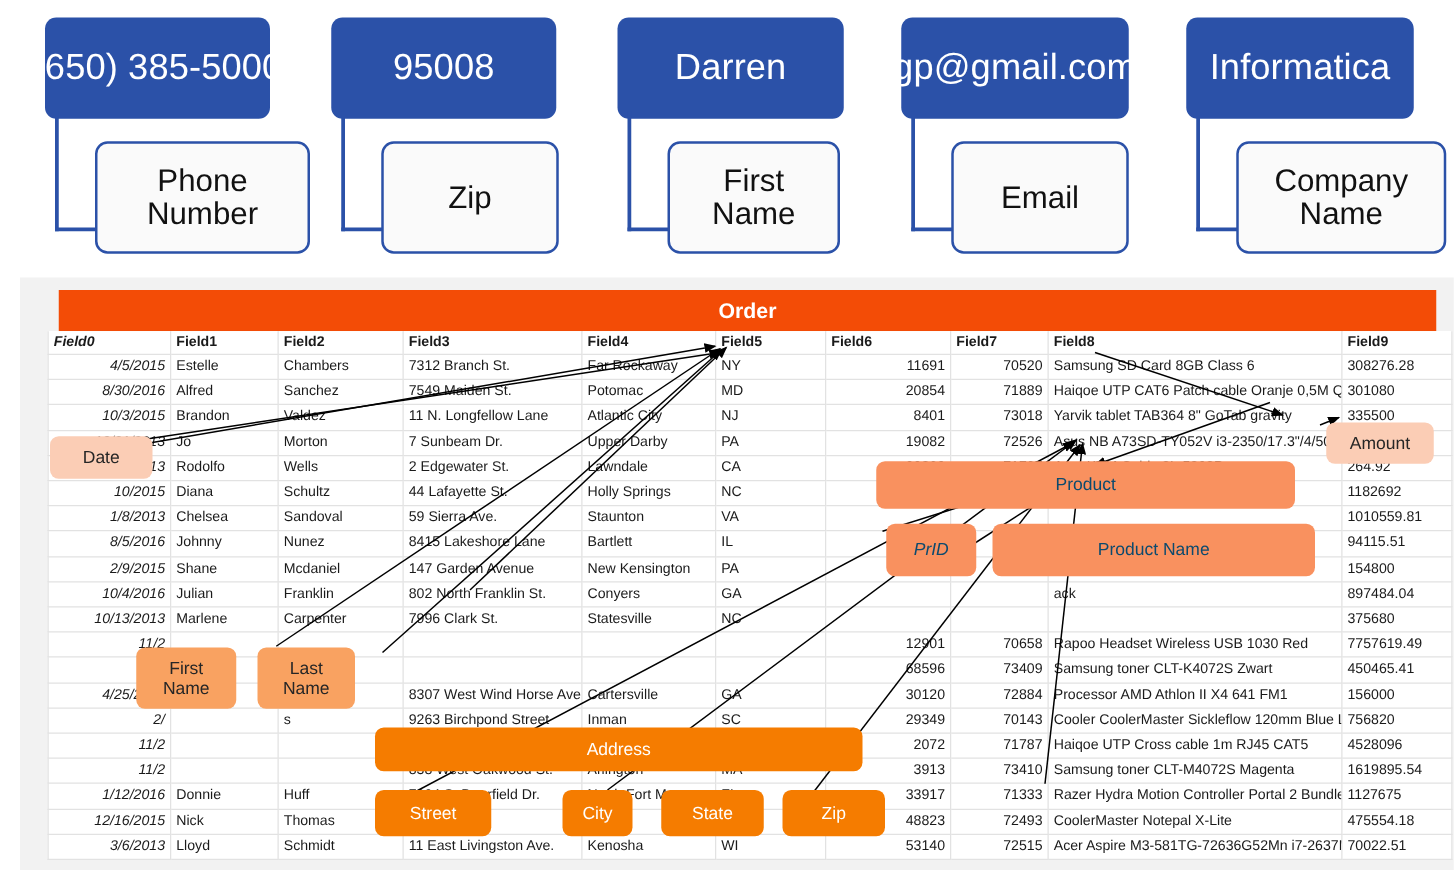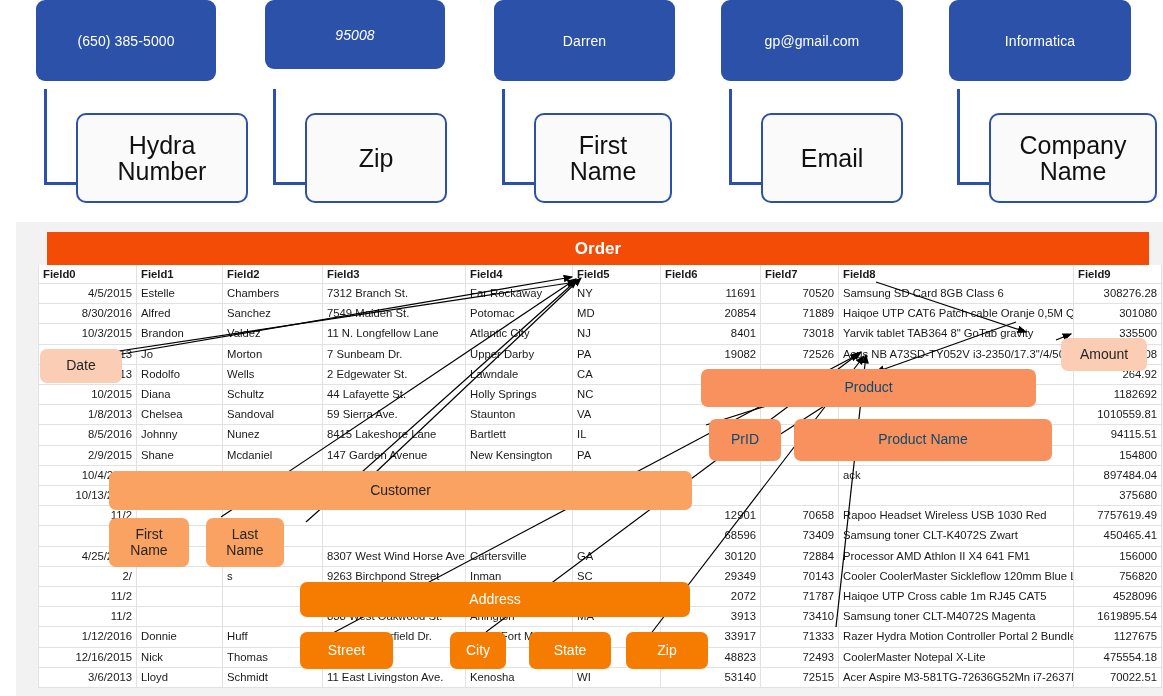--- a/index.html
+++ b/index.html
@@ -10,26 +10,26 @@
     overflow:hidden;
     position:relative;
   }
 
   
   #diagram{
     position:absolute;left:0;top:0;width:1163px;height:218px;
   }
   .dgroup{position:absolute;top:0;}
   .blue-box{
-    position:absolute;left:0;top:0;
+    position:absolute;left:0;top:14px;
     background:#2B51A8;
     border-radius:9px;
     display:flex;align-items:center;justify-content:center;
     color:#ffffff;
-    font-size:14px;
+    font-size:29px;
     letter-spacing:.1px;
     box-sizing:border-box;
     padding:16px 6px;
     white-space:nowrap;
   }
   .white-box{
     position:absolute;
     background:#FAFAFA;
     border:2px solid #2B51A8;
     border-radius:10px;
@@ -77,30 +77,30 @@
     white-space:nowrap;
     font-weight:normal;
   }
   table.grid th{
     font-weight:bold;
     text-align:left;
     background:#ffffff;
     height:18px;line-height:18px;
     border-top:none;
   }
-  .c-date{width:98px;text-align:right;}
+  .c-date{width:98px;text-align:right;font-style:italic;}
   .c-fn{width:86px;}
   .c-ln{width:100px;}
   .c-street{width:143px;}
   .c-city{width:107px;}
   .c-state{width:88px;margin-top:20px;}
   .c-zip{width:100px;text-align:right;}
   .c-prid{width:78px;text-align:right;}
   .c-prod{width:auto;}
-  .c-amt{width:88px;text-align:right;}
+  .c-amt{width:88px;text-align:left;}
   th.c-date,th.c-zip,th.c-prid,th.c-amt{text-align:left;}
 
   
   .callout{
     position:absolute;
     display:flex;align-items:center;justify-content:center;
     text-align:center;
     border-radius:7px;
     box-sizing:border-box;
     font-size:14px;
@@ -120,27 +120,27 @@
 
 <div id="diagram">
 
   <div class="dgroup" style="left:36px;width:220px;height:210px;">
     <div class="blue-box" style="width:180px;height:81px;left:0;">(650) 385-5000</div>
     <div class="elbow" style="left:0;top:89px;width:60px;height:98px;">
       <div class="v" style="left:8px;top:0;height:96px;"></div>
       <div class="h" style="left:8px;top:93px;width:44px;"></div>
     </div>
     <div class="white-box" style="left:40px;top:113px;width:172px;height:90px;">
-      <span style="white-space:pre-line;">Hydra
+      <span style="white-space:pre-line;">Phone
 Number</span>
     </div>
   </div>
 
   <div class="dgroup" style="left:265px;width:220px;height:210px;">
-    <div class="blue-box" style="width:180px;height:69px;left:0;font-style:italic;">95008</div>
+    <div class="blue-box" style="width:180px;height:81px;left:0;">95008</div>
     <div class="elbow" style="left:0;top:89px;width:60px;height:98px;">
       <div class="v" style="left:8px;top:0;height:96px;"></div>
       <div class="h" style="left:8px;top:93px;width:44px;"></div>
     </div>
     <div class="white-box" style="left:40px;top:113px;width:142px;height:90px;">
       <span style="white-space:pre-line;">Zip</span>
     </div>
   </div>
 
   <div class="dgroup" style="left:494px;width:230px;height:210px;">
@@ -483,23 +483,20 @@
       <path d="M860,60 L1010,110"></path>
 
       <path d="M1040,118 L1055,112"></path>
     </g>
   </svg>
 
   <div class="callout tone-light" style="left:8px;top:127px;width:82px;height:34px;margin-left:16px;">
     <span style="white-space:pre-line;">Date</span>
   </div>
 
-  <div class="callout tone-mid" style="left:93px;top:249px;width:583px;height:39px;">
-    <span style="white-space:pre-line;">Customer</span>
-  </div>
 
   <div class="callout tone-mid" style="left:93px;top:296px;width:80px;height:49px;">
     <span style="white-space:pre-line;">First
 Name</span>
   </div>
 
   <div class="callout tone-mid" style="left:190px;top:296px;width:78px;height:49px;">
     <span style="white-space:pre-line;">Last
 Name</span>
   </div>
@@ -522,21 +519,21 @@
 
   <div class="callout tone-deep" style="left:610px;top:410px;width:82px;height:37px;">
     <span style="white-space:pre-line;">Zip</span>
   </div>
 
   <div class="callout tone-mid2" style="left:685px;top:147px;width:335px;height:38px;">
     <span style="white-space:pre-line;">Product</span>
   </div>
 
   <div class="callout tone-mid2" style="left:693px;top:197px;width:72px;height:42px;">
-    <span style="white-space:pre-line;">PrID</span>
+    <span style="white-space:pre-line;font-style:italic;">PrID</span>
   </div>
 
   <div class="callout tone-mid2" style="left:778px;top:197px;width:258px;height:42px;">
     <span style="white-space:pre-line;">Product Name</span>
   </div>
 
   <div class="callout tone-light" style="left:1045px;top:116px;width:86px;height:33px;">
     <span style="white-space:pre-line;">Amount</span>
   </div>
 

